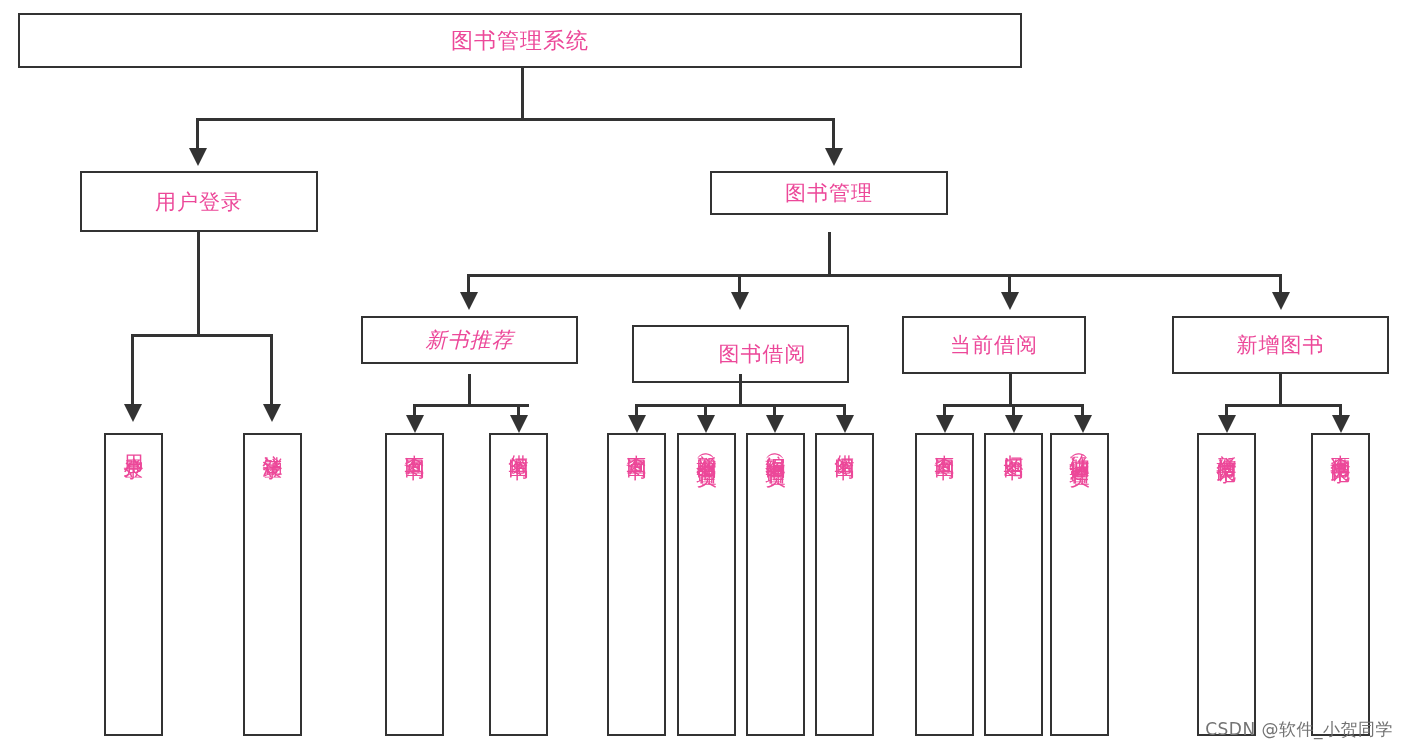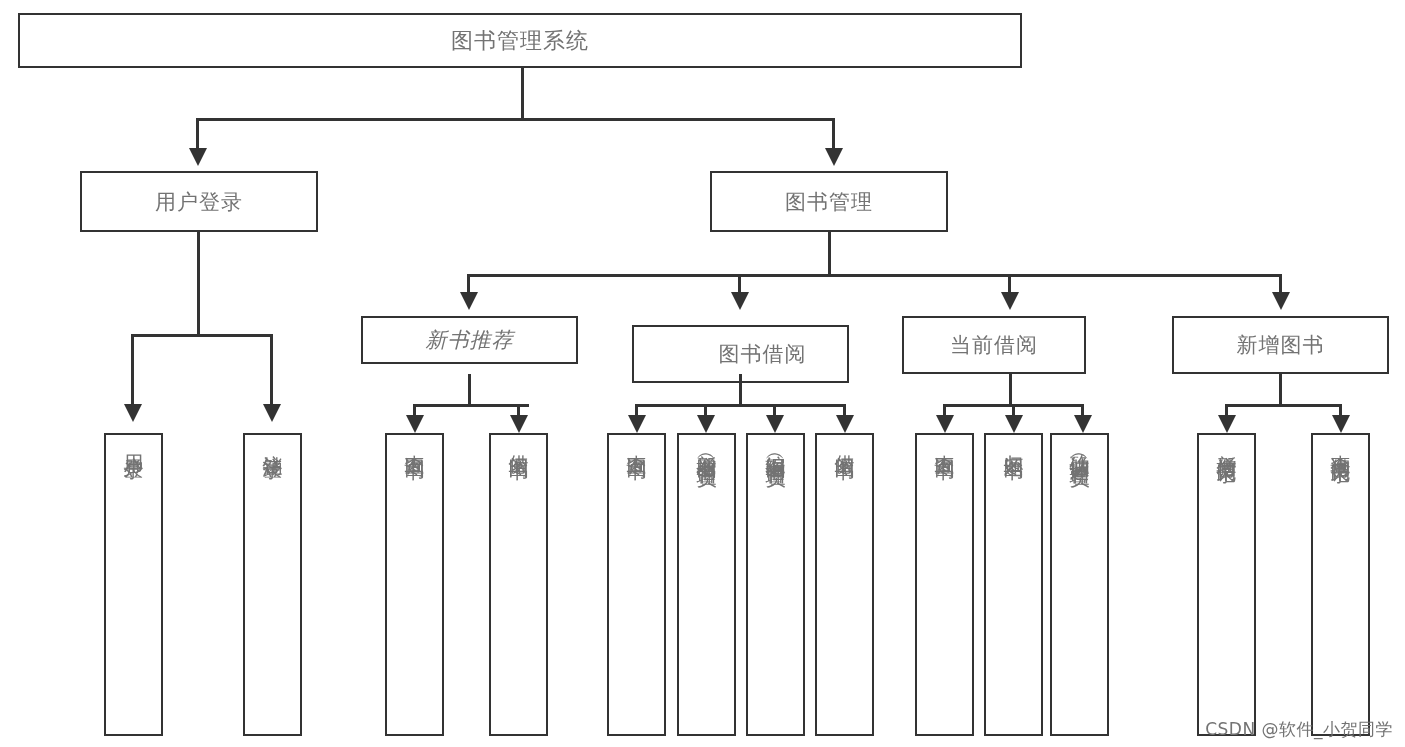--- a/index.html
+++ b/index.html
@@ -18,21 +18,21 @@
     overflow: hidden;
   }
   .node {
     position: absolute;
     box-sizing: border-box;
     background: #ffffff;
     border: 2.5px solid #333333;
     display: flex;
     align-items: center;
     justify-content: center;
-    color: #737373;
+    color: #ec4899;
   }
   .node-h {
     font-size: 21px;
     letter-spacing: 1px;
     white-space: nowrap;
   }
   .node-root {
     font-size: 22px;
   }
   .node-v {
@@ -89,21 +89,21 @@
   <div class="edge edge-v" style="left:196px; top:118px; width:2.5px; height:32px;"></div>
   <div class="arrow" style="left:189px; top:148px;"></div>
 
   <div class="edge edge-v" style="left:832px; top:118px; width:2.5px; height:32px;"></div>
   <div class="arrow" style="left:825px; top:148px;"></div>
 
   <div class="node node-h" style="left:80px; top:171px; width:238px; height:61px;">
     <span>用户登录</span>
   </div>
 
-  <div class="node node-h" style="left:710px; top:171px; width:238px; height:61px;">
+  <div class="node node-h" style="left:710px; top:171px; width:238px; height:44px;">
     <span>图书管理</span>
   </div>
 
   <div class="edge edge-v" style="left:197px; top:232px; width:2.5px; height:104px;"></div>
   <div class="edge edge-h" style="left:132px; top:334px; width:139px; height:2.5px;"></div>
   <div class="edge edge-v" style="left:131px; top:334px; width:2.5px; height:72px;"></div>
   <div class="arrow" style="left:124px; top:404px;"></div>
   <div class="edge edge-v" style="left:270px; top:334px; width:2.5px; height:72px;"></div>
   <div class="arrow" style="left:263px; top:404px;"></div>
 

